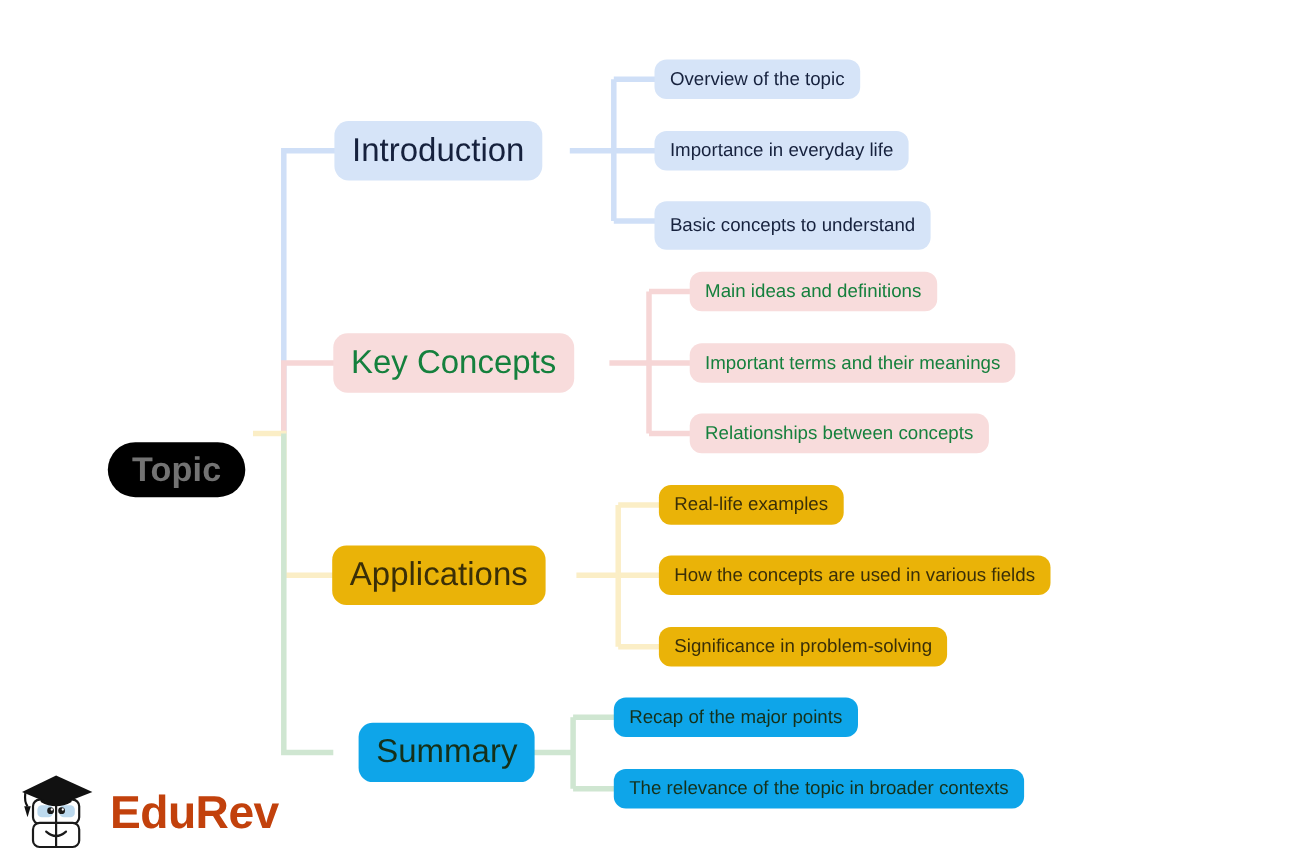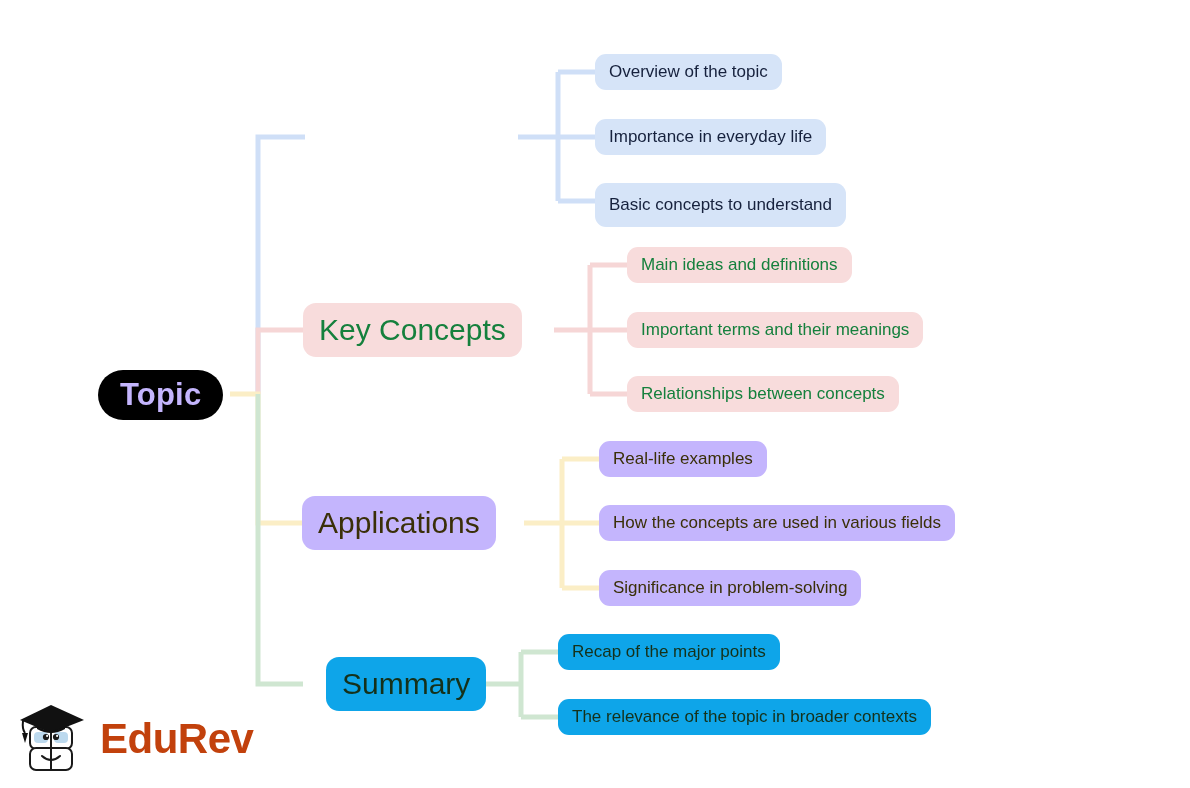--- a/index.html
+++ b/index.html
@@ -30,44 +30,45 @@
   .node {
     position: absolute;
     box-sizing: border-box;
     display: flex;
     align-items: center;
     justify-content: flex-start;
     white-space: nowrap;
   }
   .root-node {
     background: #000000;
-    color: #c4b5fd;
+    color: #737373;
     border-radius: 26px;
     font-size: 31px;
     font-weight: bold;
     padding: 0 22px;
     letter-spacing: 0.2px;
+    margin-top: 32px;
   }
   .branch-node {
     border-radius: 13px;
     font-size: 30px;
     font-weight: 400;
     padding: 0 16px;
   }
   .leaf-node {
     border-radius: 11px;
     font-size: 17px;
     font-weight: 400;
     padding: 0 14px;
   }
   .c-blue-bg   { background: #d6e4f8; }
   .c-blue-fg   { color: #16213d; }
   .c-pink-bg   { background: #f8dcdc; }
   .c-pink-fg   { color: #15803d; }
-  .c-yellow-bg { background: #c4b5fd; }
+  .c-yellow-bg { background: #eab308; }
   .c-yellow-fg { color: #3a2f08; }
   .c-green-bg  { background: #0ea5e9; }
   .c-green-fg  { color: #15311a; }
 
   #logo {
     position: absolute;
     left: 18px;
     top: 698px;
     width: 230px;
     height: 82px;
@@ -122,20 +123,23 @@
       <path d="M 521 652 L 521 717" stroke="#cfe6d1"></path>
       <path d="M 521 652 L 559 652" stroke="#cfe6d1"></path>
       <path d="M 521 717 L 559 717" stroke="#cfe6d1"></path>
     </g>
   </svg>
 
   <div class="node root-node" style="left:98px; top:370px; height:50px;">
     <span>Topic</span>
   </div>
 
+  <div class="node branch-node c-blue-bg c-blue-fg" style="left:304px; top:110px; height:54px;">
+    <span>Introduction</span>
+  </div>
   <div class="node leaf-node c-blue-bg c-blue-fg" style="left:595px; top:54px; height:36px;">
     <span>Overview of the topic</span>
   </div>
   <div class="node leaf-node c-blue-bg c-blue-fg" style="left:595px; top:119px; height:36px;">
     <span>Importance in everyday life</span>
   </div>
   <div class="node leaf-node c-blue-bg c-blue-fg" style="left:595px; top:183px; height:44px;">
     <span>Basic concepts to understand</span>
   </div>
 

